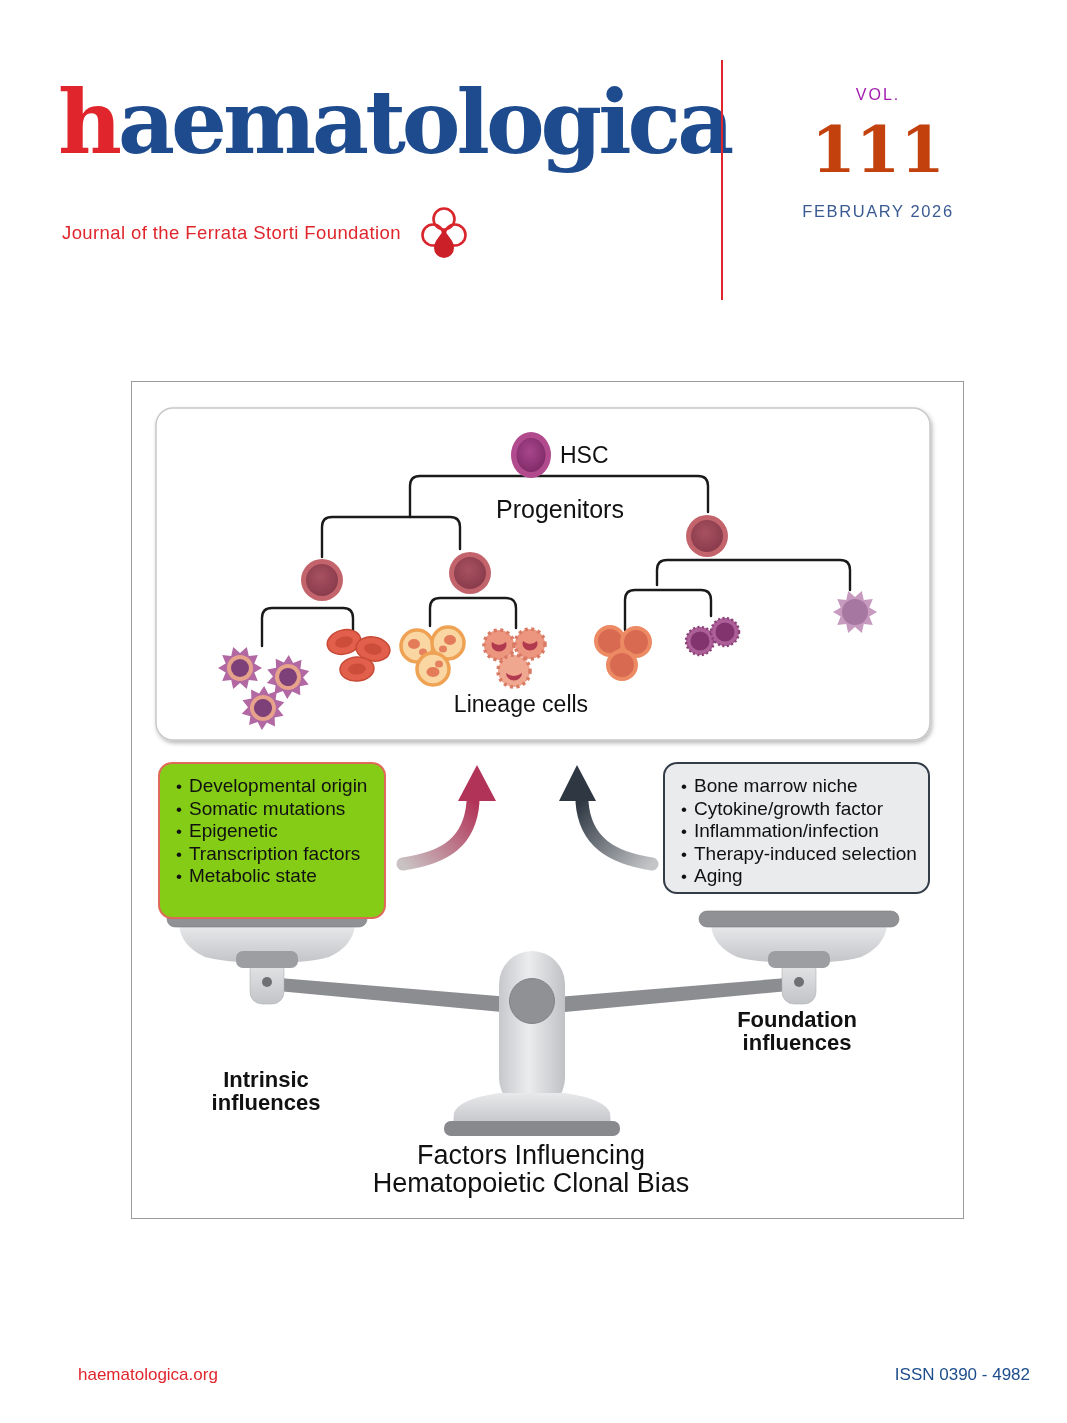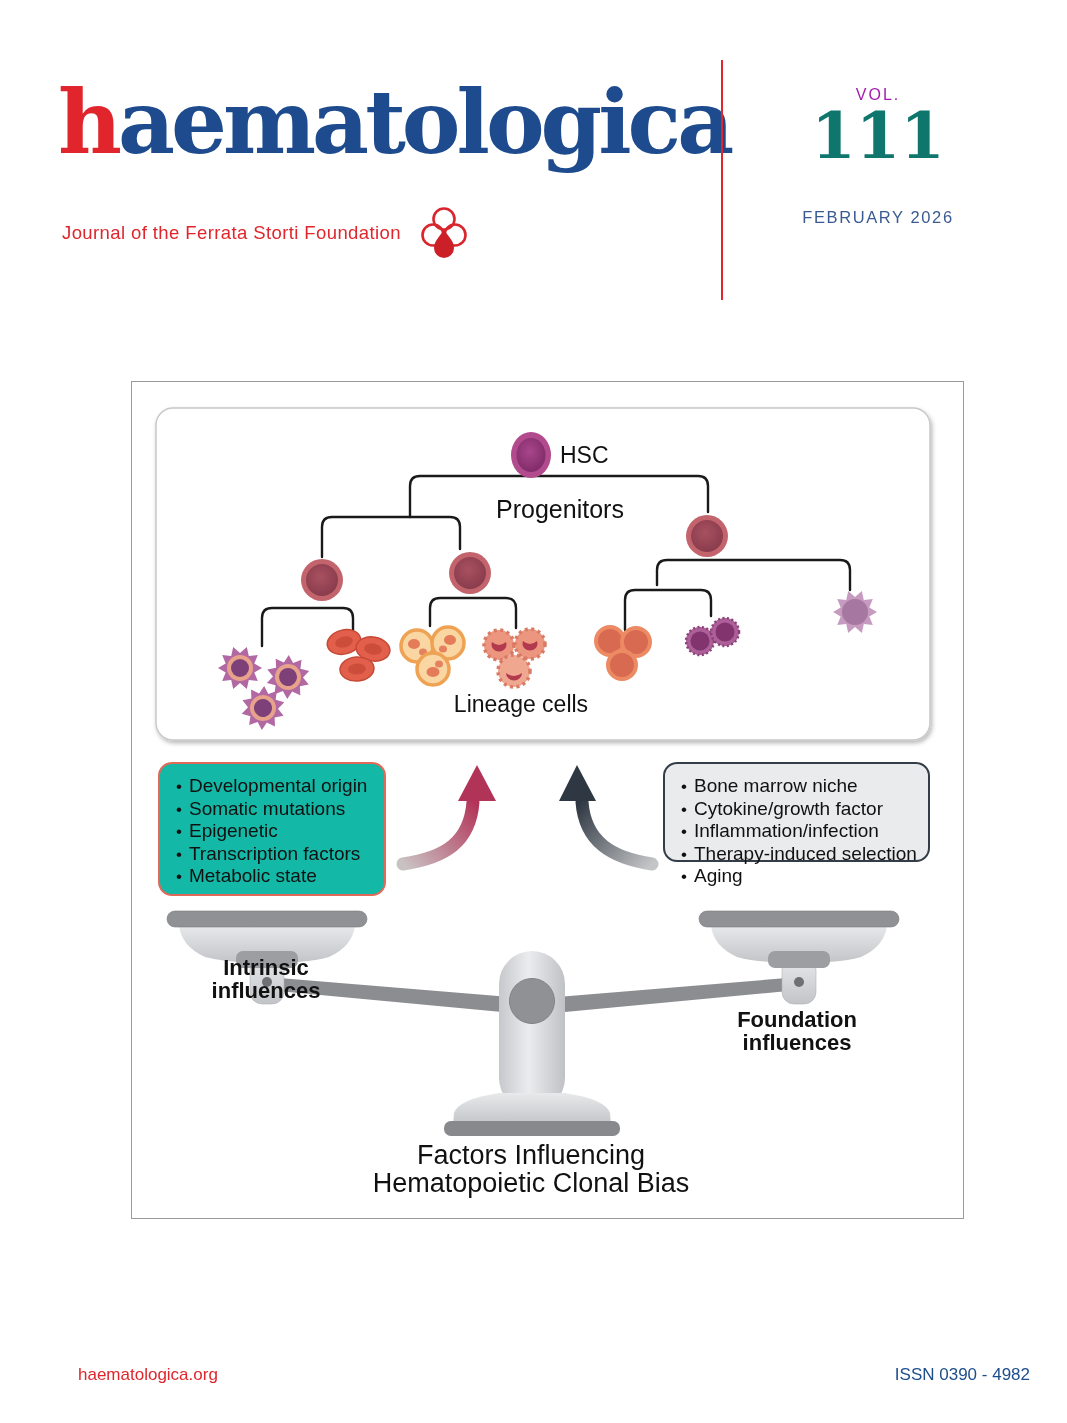--- a/index.html
+++ b/index.html
@@ -7,38 +7,38 @@
         font-family:"Liberation Sans",sans-serif;color:#1a1a1a;}
   
   #logo{position:absolute;left:58px;top:74px;font-family:"DejaVu Serif",serif;
         font-weight:bold;font-size:88px;letter-spacing:-4px;color:#1d4b8e;line-height:1.1;}
   #logo .red{color:#e0262c;}
   #tagline{position:absolute;left:62px;top:222px;font-size:18.5px;letter-spacing:.4px;color:#e0262c;}
   #trefoil{position:absolute;left:420px;top:206px;}
   #red-divider{position:absolute;left:721px;top:60px;width:2px;height:240px;background:#e0262c;}
   #vol-block{position:absolute;left:760px;top:86px;width:236px;text-align:center;}
   #vol-label{font-size:16px;letter-spacing:2px;color:#a21caf;}
-  #vol-number{font-family:"DejaVu Serif",serif;font-weight:bold;
-              font-size:64px;color:#0f766e;line-height:1;}
-  #issue-date{margin-top:40px;font-size:16.5px;letter-spacing:1.6px;color:#3a5a92;}
+  #vol-number{margin-top:14px;font-family:"DejaVu Serif",serif;font-weight:bold;
+              font-size:64px;color:#c2410c;line-height:1;}
+  #issue-date{margin-top:20px;font-size:16.5px;letter-spacing:1.6px;color:#3a5a92;}
   
   #figure-box{position:absolute;left:131px;top:381px;width:833px;height:838px;
               border:1px solid #9a9a9a;background:#fff;box-sizing:border-box;}
   #figure-svg{position:absolute;left:131px;top:381px;}
   .info-box{position:absolute;box-sizing:border-box;border-radius:14px;}
-  #intrinsic-box{left:158px;top:762px;width:228px;height:134px;
-                 background:#14b8a6;border:2.5px solid #e0695a;}
-  #extrinsic-box{left:663px;top:762px;width:267px;height:100px;
+  #intrinsic-box{left:158px;top:762px;width:228px;height:157px;
+                 background:#84cc16;border:2.5px solid #e0695a;}
+  #extrinsic-box{left:663px;top:762px;width:267px;height:132px;
                  background:#e9ebed;border:2.5px solid #333d48;}
   .info-box ul{margin:0;padding:11px 6px 0 16px;list-style:none;}
   .info-box li{font-size:19px;line-height:21.6px;white-space:nowrap;color:#111;}
   .info-box li::before{content:"•";margin-right:7px;font-size:17px;}
   .pan-label{position:absolute;width:132px;text-align:center;font-weight:bold;
              font-size:22px;line-height:23px;color:#111;}
-  #intrinsic-label{left:200px;top:956px;}
+  #intrinsic-label{left:200px;top:1068px;}
   #extrinsic-label{left:731px;top:1008px;}
   #figure-caption{position:absolute;left:361px;top:1142px;width:340px;text-align:center;
                   font-weight:normal;font-size:27px;line-height:27.5px;color:#111;}
   
   #footer-site{position:absolute;left:78px;top:1365px;font-size:17px;color:#e0262c;text-decoration:none;}
   #footer-issn{position:absolute;right:37px;top:1365px;font-size:17px;color:#1d4e8c;}
 </style>
 </head>
 <body>
 

